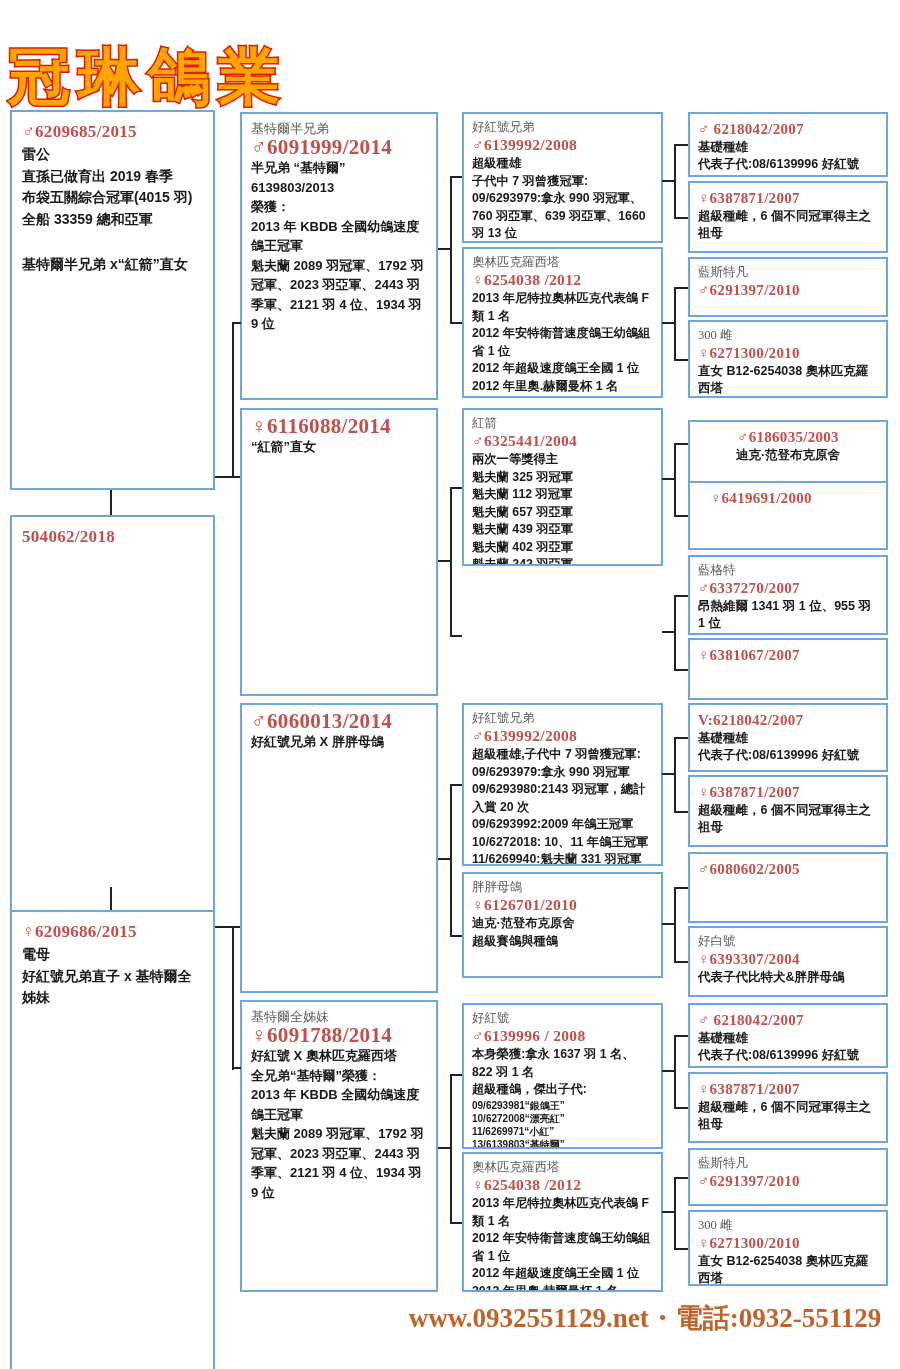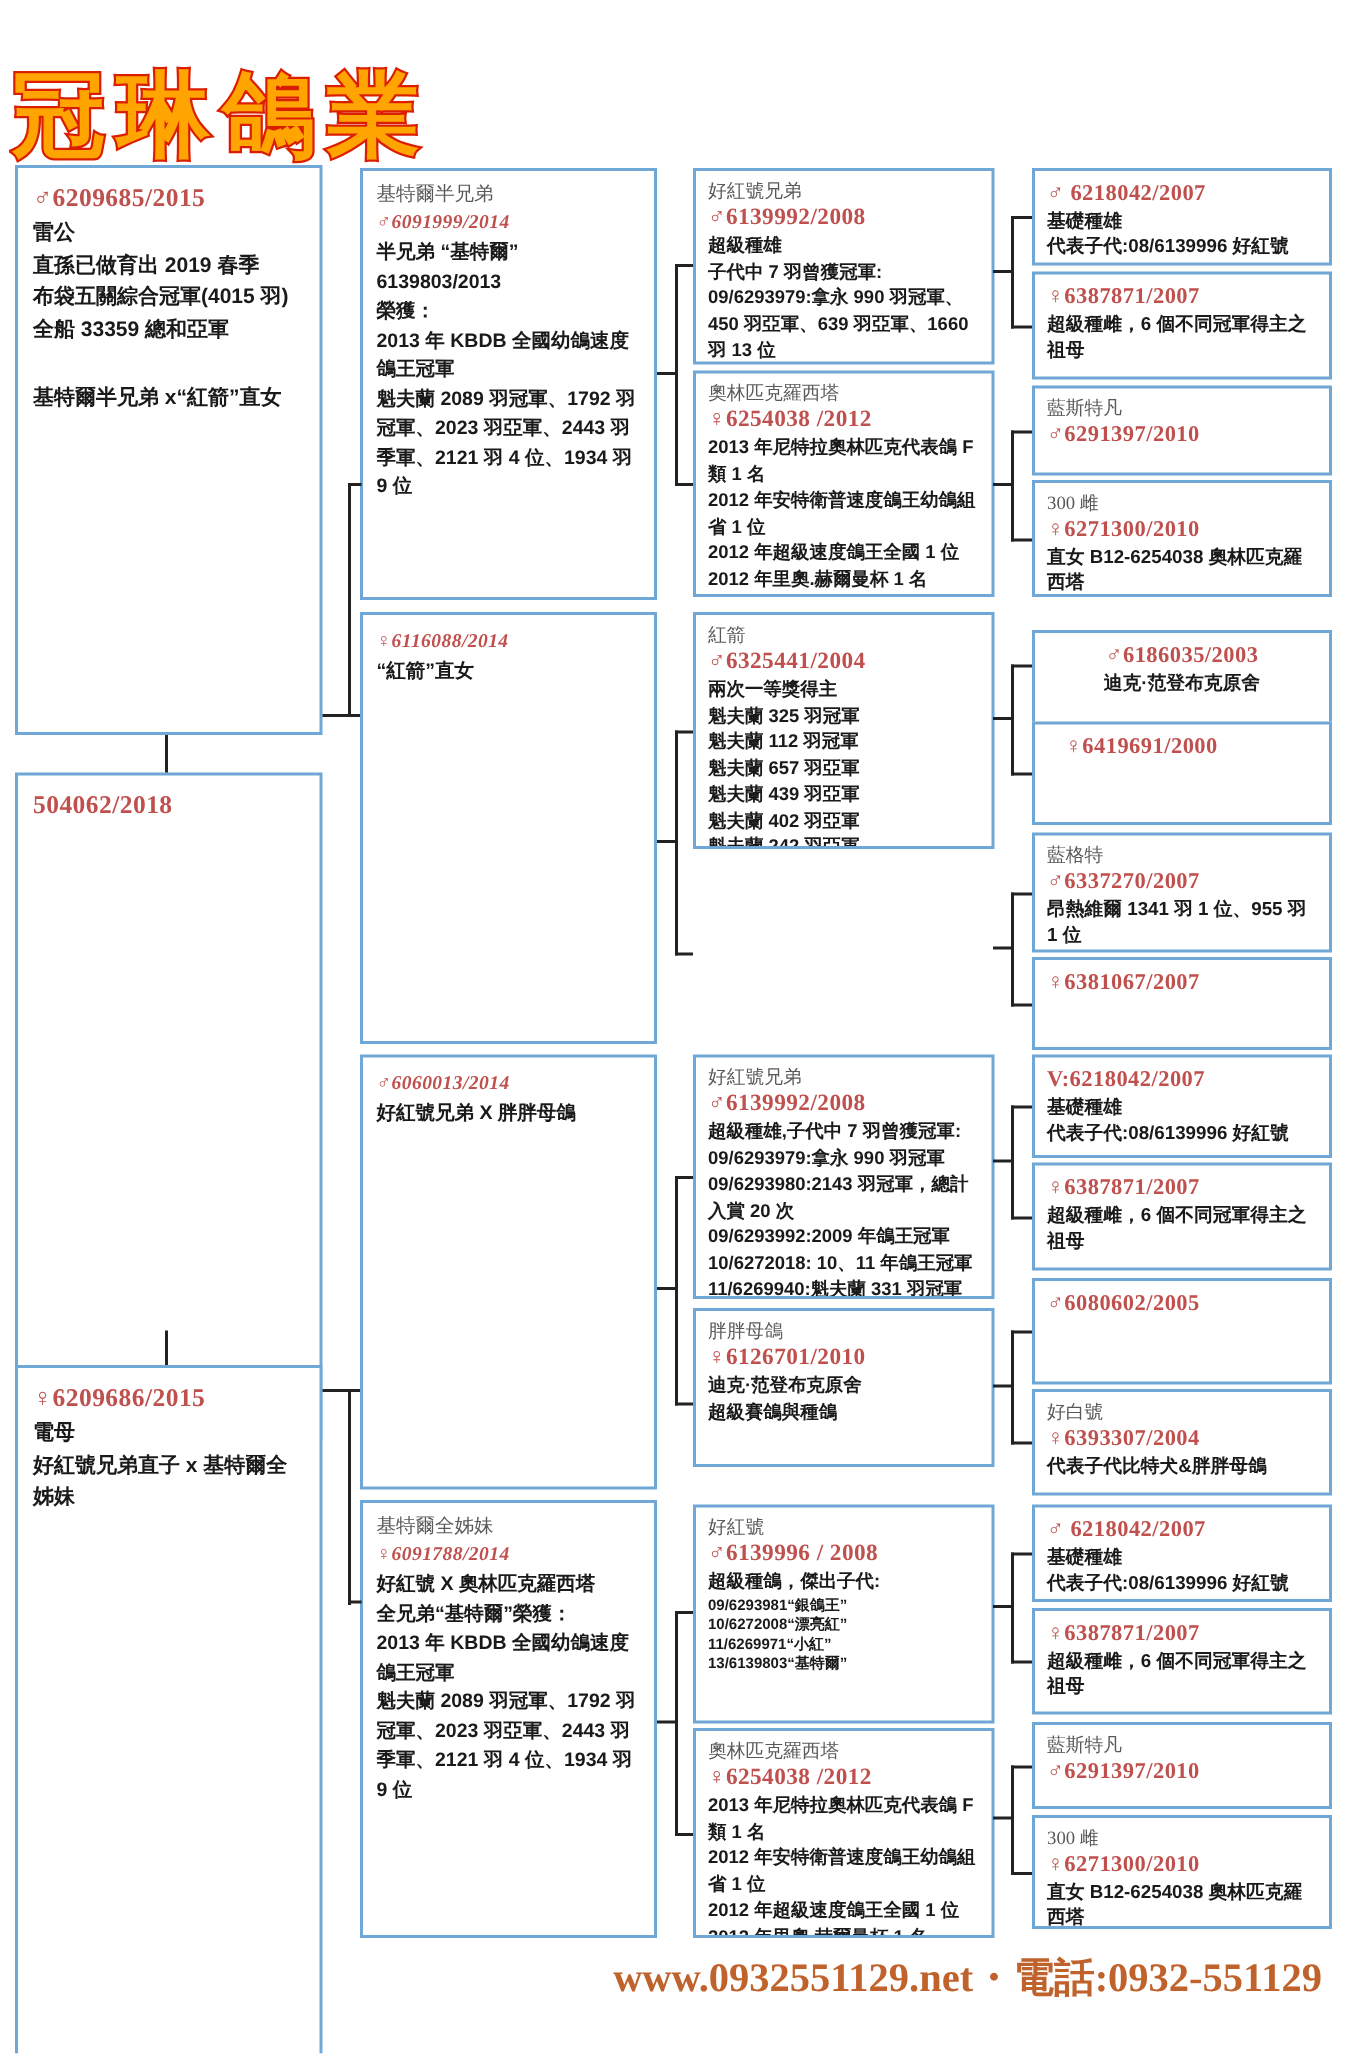--- a/index.html
+++ b/index.html
@@ -12,21 +12,21 @@
   .bline{color:#1a1a1a;font-weight:bold;}
   .bsmall{color:#1a1a1a;font-weight:bold;}
   .gap{margin-top:24px;}
   
   .c-1{padding:8px 10px;}
   .c-1 .bid{font-size:17px;line-height:24px;}
   .c-1 .bline{font-size:14px;line-height:21.5px;}
   
   .c-2{padding:6px 9px;}
   .c-2 .btitle{font-size:13px;line-height:17px;}
-  .c-2 .bid{font-size:13px;line-height:21px;font-style:italic;}
+  .c-2 .bid{font-size:21px;line-height:21px;}
   .c-2 .bline{font-size:13px;line-height:19.5px;}
   
   .c-3{padding:5px 8px;}
   .c-3 .btitle{font-size:12.5px;line-height:16px;}
   .c-3 .bid{font-size:15.5px;line-height:20px;}
   .c-3 .bline{font-size:12.3px;line-height:17.5px;}
   .c-3 .bsmall{font-size:10px;line-height:13px;}
   
   .c-4{padding:5px 8px;}
   .c-4 .btitle{font-size:12.5px;line-height:16px;}
@@ -117,21 +117,21 @@
     <div class="bline">全兄弟“基特爾”榮獲：</div>
     <div class="bline">2013 年 KBDB 全國幼鴿速度鴿王冠軍</div>
     <div class="bline">魁夫蘭 2089 羽冠軍、1792 羽冠軍、2023 羽亞軍、2443 羽季軍、2121 羽 4 位、1934 羽 9 位</div>
   </div>
 
   <div class="pbox c-3" id="c3a">
     <div class="btitle">好紅號兄弟</div>
     <div class="bid">♂6139992/2008</div>
     <div class="bline">超級種雄</div>
     <div class="bline">子代中 7 羽曾獲冠軍:</div>
-    <div class="bline">09/6293979:拿永 990 羽冠軍、450 羽亞軍、639 羽亞軍、1660 羽 13 位</div>
+    <div class="bline">09/6293979:拿永 990 羽冠軍、760 羽亞軍、639 羽亞軍、1660 羽 13 位</div>
   </div>
   <div class="pbox c-3" id="c3b">
     <div class="btitle">奧林匹克羅西塔</div>
     <div class="bid">♀6254038 /2012</div>
     <div class="bline">2013 年尼特拉奧林匹克代表鴿 F 類 1 名</div>
     <div class="bline">2012 年安特衛普速度鴿王幼鴿組省 1 位</div>
     <div class="bline">2012 年超級速度鴿王全國 1 位</div>
     <div class="bline">2012 年里奧.赫爾曼杯 1 名</div>
     <div class="bline">2012 年拿永 Tienverbond 幼鴿</div>
   </div>
@@ -158,20 +158,21 @@
   </div>
   <div class="pbox c-3" id="c3f">
     <div class="btitle">胖胖母鴿</div>
     <div class="bid">♀6126701/2010</div>
     <div class="bline">迪克·范登布克原舍</div>
     <div class="bline">超級賽鴿與種鴿</div>
   </div>
   <div class="pbox c-3" id="c3g">
     <div class="btitle">好紅號</div>
     <div class="bid">♂6139996 / 2008</div>
+    <div class="bline">本身榮獲:拿永 1637 羽 1 名、822 羽 1 名</div>
     <div class="bline">超級種鴿，傑出子代:</div>
     <div class="bsmall">09/6293981“銀鴿王”</div>
     <div class="bsmall">10/6272008“漂亮紅”</div>
     <div class="bsmall">11/6269971“小紅”</div>
     <div class="bsmall">13/6139803“基特爾”</div>
   </div>
   <div class="pbox c-3" id="c3h">
     <div class="btitle">奧林匹克羅西塔</div>
     <div class="bid">♀6254038 /2012</div>
     <div class="bline">2013 年尼特拉奧林匹克代表鴿 F 類 1 名</div>

